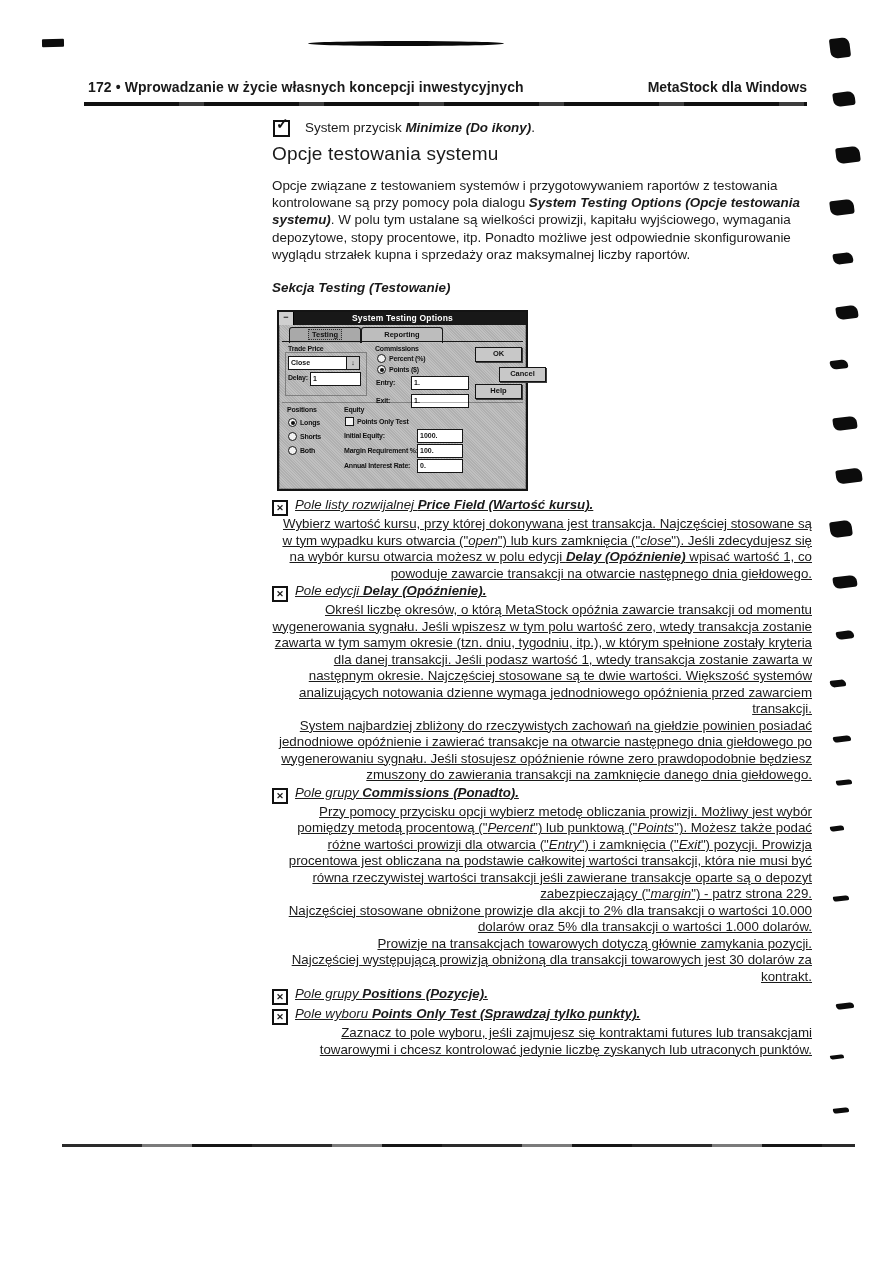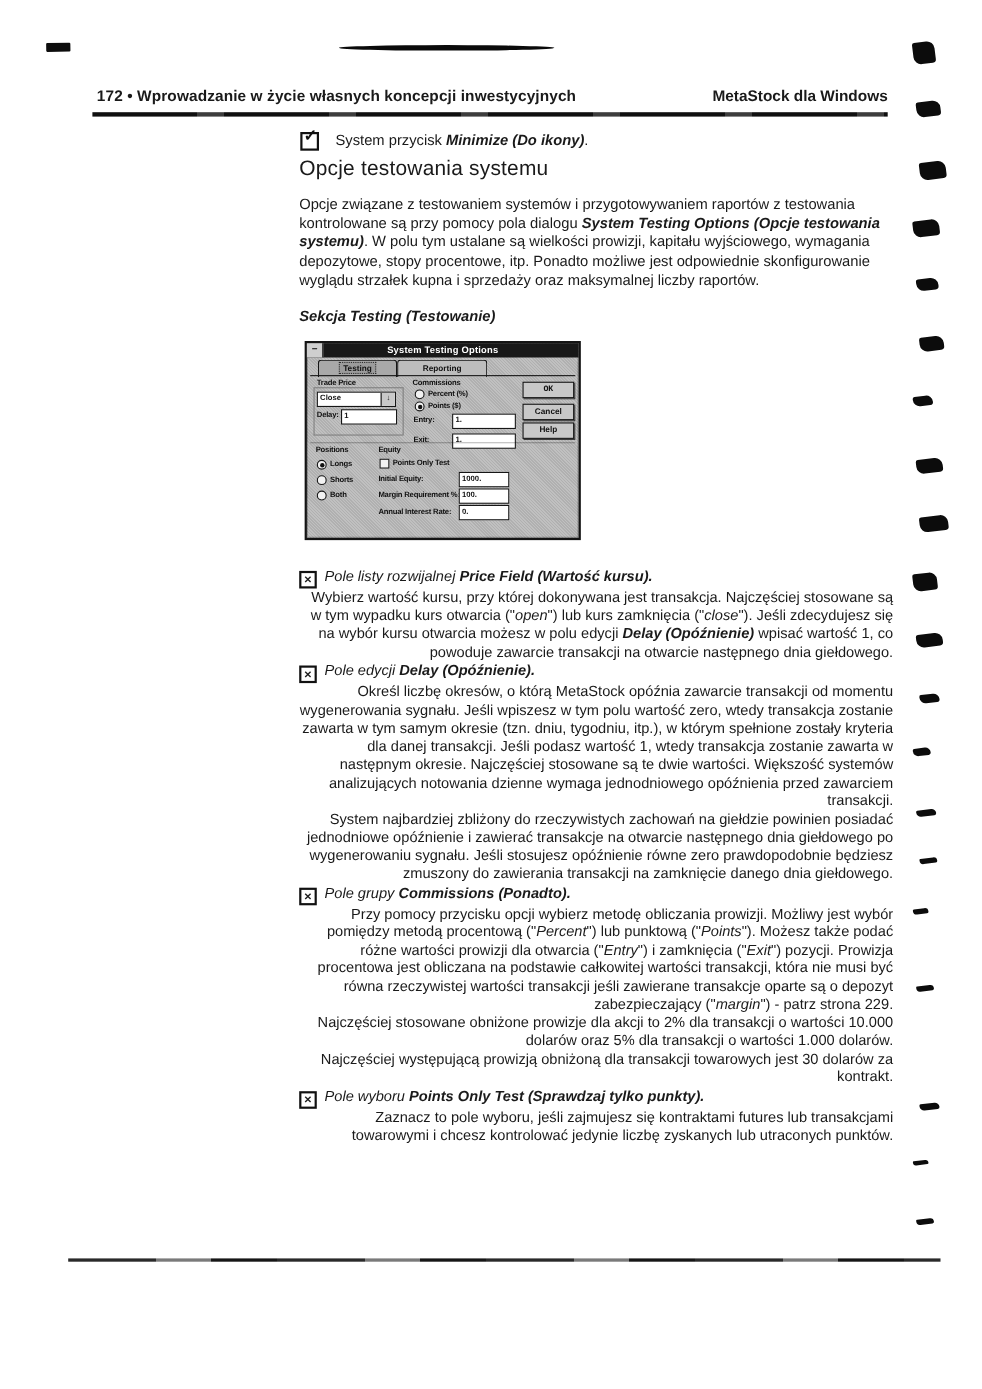--- a/index.html
+++ b/index.html
@@ -51,21 +51,21 @@
   .radio .rdot{display:none;position:absolute;left:1.5px;top:1.5px;width:4px;height:4px;border-radius:50%;background:#111;}
   .radio.on .rdot{display:block;}
   .radio .rl{font-size:7px;font-weight:bold;letter-spacing:-0.2px;white-space:nowrap;}
   .dlg-check{position:absolute;display:flex;align-items:center;}
   .dlg-check .cb{width:7px;height:7px;border:1px solid #161616;background:#f2f2f2;margin-right:3px;flex:0 0 auto;}
   .dlg-check .cl{font-size:7px;font-weight:bold;letter-spacing:-0.2px;white-space:nowrap;}
   .dlg-btn{position:absolute;left:196px;width:45px;height:13px;background:#c8c8c8;border:1px solid #141414;
           box-shadow:1px 1px 0 #3c3c3c;font-size:7.5px;font-weight:bold;text-align:center;line-height:12px;}
   .dlg-sep{position:absolute;left:3px;right:3px;top:90px;border-top:1px solid rgba(0,0,0,0.3);}
   
-  #sections{position:absolute;left:272px;top:517px;width:540px;font-size:13.3px;}
+  #sections{position:absolute;left:272px;top:498px;width:540px;font-size:13.3px;text-decoration:underline;}
   .section{margin-bottom:2px;}
   .sec-title{line-height:14px;}
   .xbox{display:inline-block;width:12px;height:12px;border:2px solid #111;font-size:9px;font-weight:bold;
         line-height:12px;text-align:center;margin-right:7px;vertical-align:-2px;font-style:normal;}
   .sec-par{line-height:16.5px;text-align:right;}
   
   .bottom-rule{position:absolute;left:62px;top:1144px;width:793px;height:3px;
         background:repeating-linear-gradient(90deg,#2a2a2a 0 80px,#7a7a7a 80px 130px,#161616 130px 190px);}
   .scan-mark{position:absolute;background:#0c0c0c;border-radius:2px 7px 3px 7px;transform:rotate(-7deg);}
 </style>
@@ -124,22 +124,22 @@
       <span class="rc">
           <span class="rdot"></span>
         </span>
       <span class="rl">Points ($)</span>
     </div>
     <div class="dlg-label" style="left:97px;top:67px;">Entry:</div>
     <div class="dlg-field" style="left:132px;top:64px;width:52px;height:12px;">1.</div>
     <div class="dlg-label" style="left:97px;top:85px;">Exit:</div>
     <div class="dlg-field" style="left:132px;top:82px;width:52px;height:12px;">1.</div>
 
-    <div class="dlg-btn" style="top:35px;font-family:Liberation Mono, monospace;">OK</div>
-    <div class="dlg-btn" style="top:55px;">Cancel</div>
+    <div class="dlg-btn" style="top:35px;">OK</div>
+    <div class="dlg-btn" style="top:55px;margin-left:24px;">Cancel</div>
     <div class="dlg-btn" style="top:72px;">Help</div>
 
     <div class="dlg-sep"></div>
 
     <div class="dlg-label" style="left:8px;top:94px;">Positions</div>
     <div class="radio on" style="left:9px;top:106px;">
       <span class="rc">
           <span class="rdot"></span>
         </span>
       <span class="rl">Longs</span>
@@ -173,23 +173,25 @@
       </div>
       <div class="section">
         <div class="sec-title"><span class="xbox">✕</span><span><span class="s-i">Pole edycji </span><span class="s-bi">Delay (Opóźnienie).</span></span></div>
         <div class="sec-par"><span>Określ liczbę okresów, o którą MetaStock opóźnia zawarcie transakcji od momentu wygenerowania sygnału. Jeśli wpiszesz w tym polu wartość zero, wtedy transakcja zostanie zawarta w tym samym okresie (tzn. dniu, tygodniu, itp.), w którym spełnione zostały kryteria dla danej transakcji. Jeśli podasz wartość 1, wtedy transakcja zostanie zawarta w następnym okresie. Najczęściej stosowane są te dwie wartości. Większość systemów analizujących notowania dzienne wymaga jednodniowego opóźnienia przed zawarciem transakcji.</span></div>
         <div class="sec-par"><span>System najbardziej zbliżony do rzeczywistych zachowań na giełdzie powinien posiadać jednodniowe opóźnienie i zawierać transakcje na otwarcie następnego dnia giełdowego po wygenerowaniu sygnału. Jeśli stosujesz opóźnienie równe zero prawdopodobnie będziesz zmuszony do zawierania transakcji na zamknięcie danego dnia giełdowego.</span></div>
       </div>
       <div class="section">
         <div class="sec-title"><span class="xbox">✕</span><span><span class="s-i">Pole grupy </span><span class="s-bi">Commissions (Ponadto).</span></span></div>
         <div class="sec-par"><span>Przy pomocy przycisku opcji wybierz metodę obliczania prowizji. Możliwy jest wybór pomiędzy metodą procentową ("</span><span class="s-i">Percent</span><span>") lub punktową ("</span><span class="s-i">Points</span><span>"). Możesz także podać różne wartości prowizji dla otwarcia ("</span><span class="s-i">Entry</span><span>") i zamknięcia ("</span><span class="s-i">Exit</span><span>") pozycji. Prowizja procentowa jest obliczana na podstawie całkowitej wartości transakcji, która nie musi być równa rzeczywistej wartości transakcji jeśli zawierane transakcje oparte są o depozyt zabezpieczający ("</span><span class="s-i">margin</span><span>") - patrz strona 229.</span></div>
         <div class="sec-par"><span>Najczęściej stosowane obniżone prowizje dla akcji to 2% dla transakcji o wartości 10.000 dolarów oraz 5% dla transakcji o wartości 1.000 dolarów.</span></div>
+        <div class="sec-par"><span>Prowizje na transakcjach towarowych dotyczą głównie zamykania pozycji.</span></div>
         <div class="sec-par"><span>Najczęściej występującą prowizją obniżoną dla transakcji towarowych jest 30 dolarów za kontrakt.</span></div>
       </div>
       <div class="section">
+        <div class="sec-title"><span class="xbox">✕</span><span><span class="s-i">Pole grupy </span><span class="s-bi">Positions (Pozycje).</span></span></div>
       </div>
       <div class="section">
         <div class="sec-title"><span class="xbox">✕</span><span><span class="s-i">Pole wyboru </span><span class="s-bi">Points Only Test (Sprawdzaj tylko punkty).</span></span></div>
         <div class="sec-par"><span>Zaznacz to pole wyboru, jeśli zajmujesz się kontraktami futures lub transakcjami towarowymi i chcesz kontrolować jedynie liczbę zyskanych lub utraconych punktów.</span></div>
       </div>
     </div>
 
   <div class="bottom-rule"></div>
 <div class="scan-mark" style="left: 830px; top: 38px; width: 20px; height: 20px;"></div>
     <div class="scan-mark" style="left: 833px; top: 92px; width: 22px; height: 14px;"></div>

